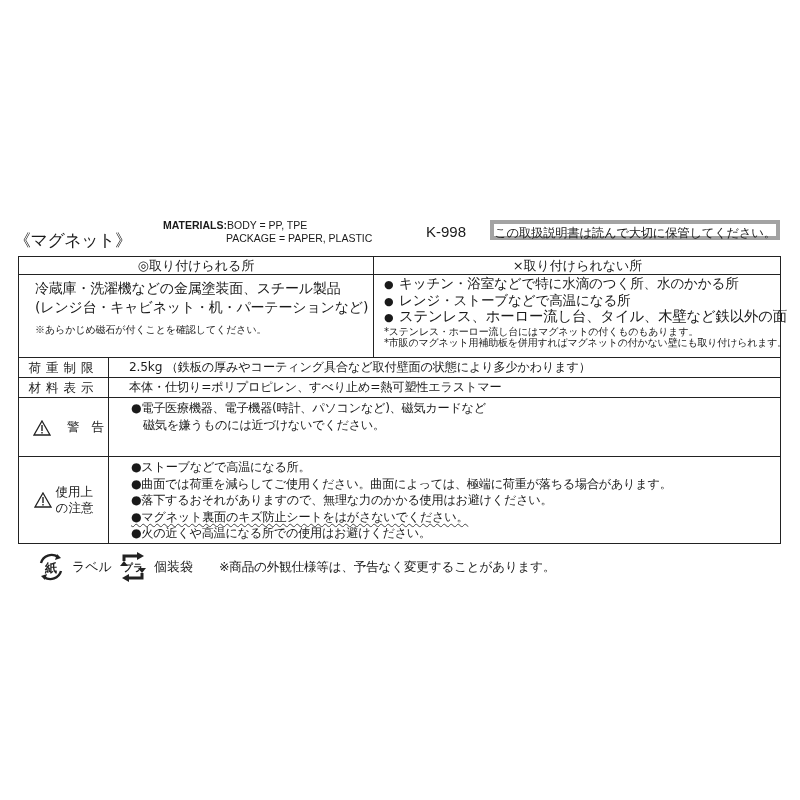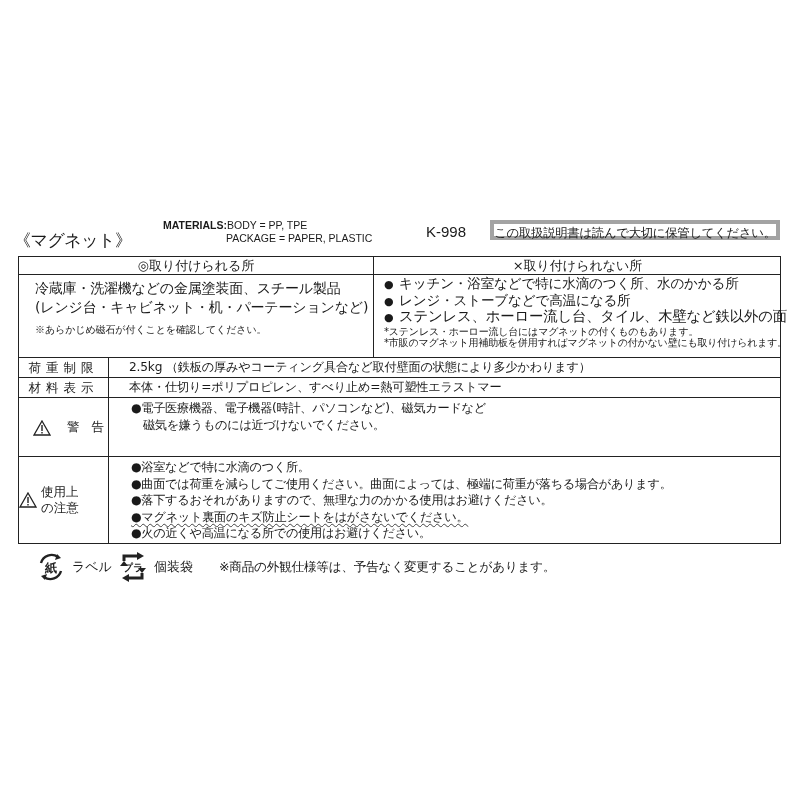--- a/index.html
+++ b/index.html
@@ -87,33 +87,33 @@
       <rect x="8.3" y="5" width="1.4" height="6" fill="#222"></rect>
       <rect x="8.3" y="12" width="1.4" height="1.5" fill="#222"></rect>
     </svg>
     <span style="margin-left:12px; letter-spacing:4px;">警 告</span>
   </div>
   <div class="list" style="top:143px; line-height:17px;">
     <div>●電子医療機器、電子機器(時計、パソコンなど)、磁気カードなど</div>
     <div>　磁気を嫌うものには近づけないでください。</div>
   </div>
 
-  <div class="lbl" style="top:200px; height:86px; display:flex; align-items:center; letter-spacing:0;">
+  <div class="lbl" style="top:200px; height:86px; display:flex; align-items:center; justify-content:center; letter-spacing:0;">
     <svg class="warn-icon" width="18" height="16" viewBox="0 0 18 16">
       <path d="M9 1 L17 15 L1 15 Z" fill="none" stroke="#222" stroke-width="1.3"></path>
       <rect x="8.3" y="5" width="1.4" height="6" fill="#222"></rect>
       <rect x="8.3" y="12" width="1.4" height="1.5" fill="#222"></rect>
     </svg>
     <span class="lbl-stack" style="margin-left:4px;">
       <span style="display:block;">使用上</span>
       <span style="display:block;">の注意</span>
     </span>
   </div>
   <div class="list" style="top:202px; line-height:16.5px;">
-    <div>●浴室などで特に水滴のつく所。</div>
+    <div>●ストーブなどで高温になる所。</div>
     <div>●曲面では荷重を減らしてご使用ください。曲面によっては、極端に荷重が落ちる場合があります。</div>
     <div>●落下するおそれがありますので、無理な力のかかる使用はお避けください。</div>
     <div class="wavy">●マグネット裏面のキズ防止シートをはがさないでください。</div>
     <div>●火の近くや高温になる所での使用はお避けください。</div>
   </div>
 </div>
 
 <div class="abs footer">
   <svg width="30" height="30" viewBox="0 0 30 30">
     <path d="M5 11 A11 11 0 0 1 22 5" fill="none" stroke="#222" stroke-width="2.4"></path>

